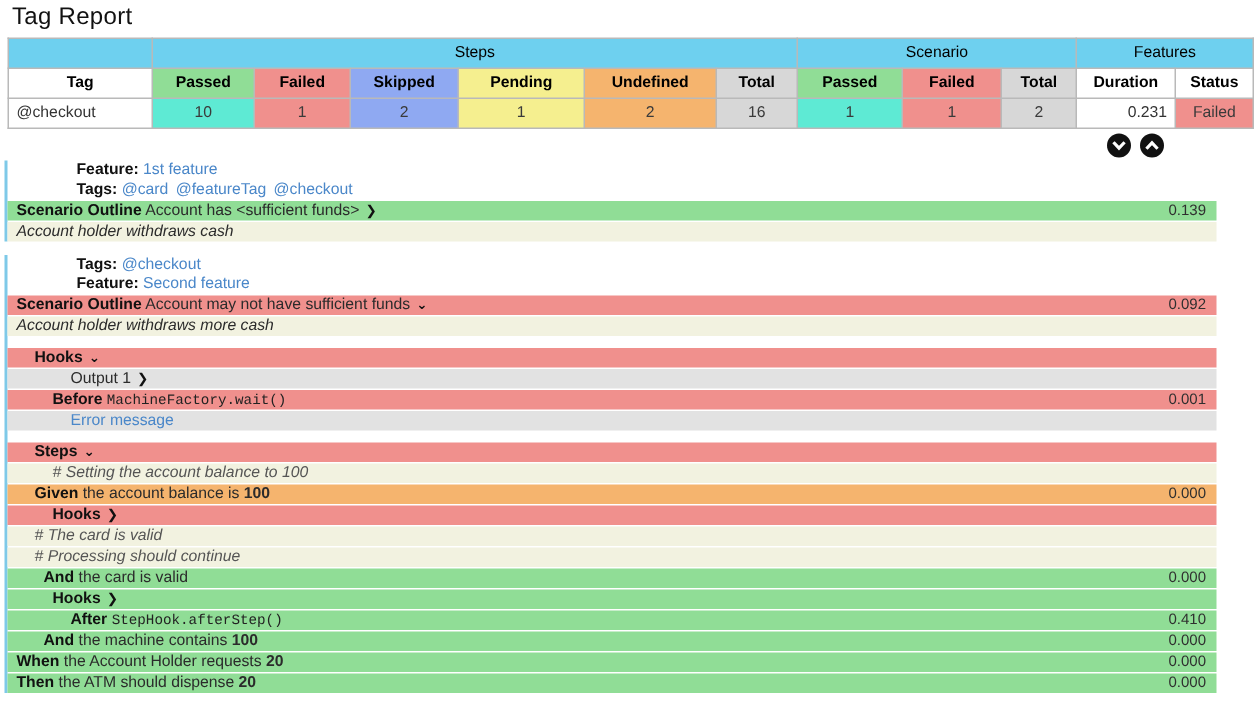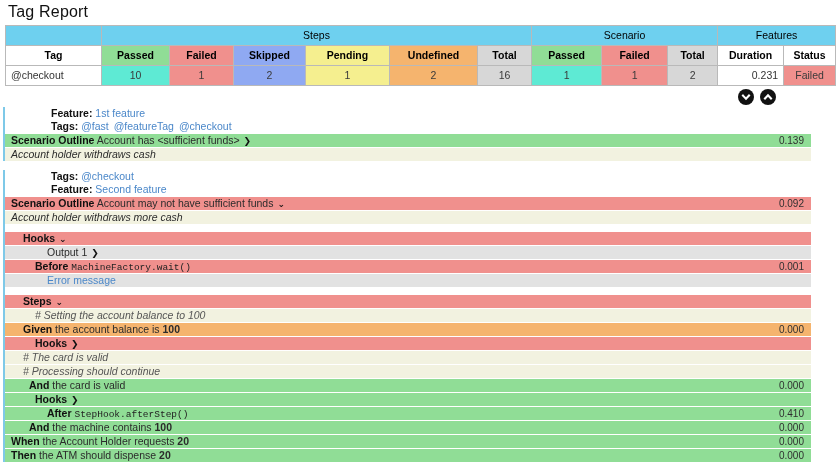--- a/index.html
+++ b/index.html
@@ -171,21 +171,21 @@
     <div class="circ-btn">
       <svg width="10" height="10" viewBox="0 0 10 10">
         <path d="M2 6.4 L5 3.2 L8 6.4" fill="none" stroke="#ffffff" stroke-width="2.1" stroke-linecap="square"></path>
       </svg>
     </div>
   </div>
 
   <div class="features" id="features-container">
       <div class="feature">
         <div class="meta"><span class="lbl">Feature:</span> <span class="lnk">1st feature</span></div>
-        <div class="meta"><span class="lbl">Tags:</span> <span class="lnk">@fast</span> <span class="lnk">@featureTag</span> <span class="lnk">@checkout</span></div>
+        <div class="meta"><span class="lbl">Tags:</span> <span class="lnk">@card</span> <span class="lnk">@featureTag</span> <span class="lnk">@checkout</span></div>
         <div class="row c-green pad6"><span class="kw">Scenario Outline</span> <span class="txt">Account has &lt;sufficient funds&gt;</span><span class="chev">❯</span><span class="dur">0.139</span></div>
         <div class="desc">Account holder withdraws cash</div>
       </div>
       <div class="feature">
         <div class="meta"><span class="lbl">Tags:</span> <span class="lnk">@checkout</span></div>
         <div class="meta"><span class="lbl">Feature:</span> <span class="lnk">Second feature</span></div>
         <div class="row c-red pad6"><span class="kw">Scenario Outline</span> <span class="txt">Account may not have sufficient funds</span><span class="chev">⌄</span><span class="dur">0.092</span></div>
         <div class="desc">Account holder withdraws more cash</div>
         <div class="spacer"></div>
         <div class="row c-red pad18"><span class="kw">Hooks</span><span class="chev">⌄</span></div>

